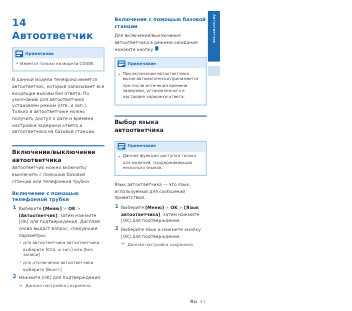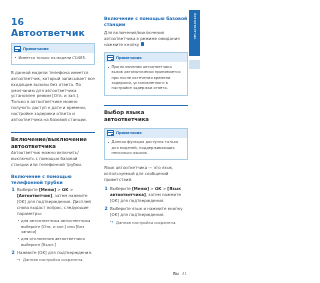--- a/index.html
+++ b/index.html
@@ -209,21 +209,21 @@
 
 <div class="page">
 
   <div class="side-tab">
     <span>Автоответчик</span>
   </div>
   <div class="side-tab-2"></div>
 
   <div class="col col-left">
 
-    <h1>16 Автоответчик</h1>
+    <h1>14 Автоответчик</h1>
 
     <div class="note">
       <div class="note-head">
         <span class="note-icon">
             <i></i>
             <i></i>
             <i></i>
           </span>
         <span class="note-title">Примечание</span>
       </div>

